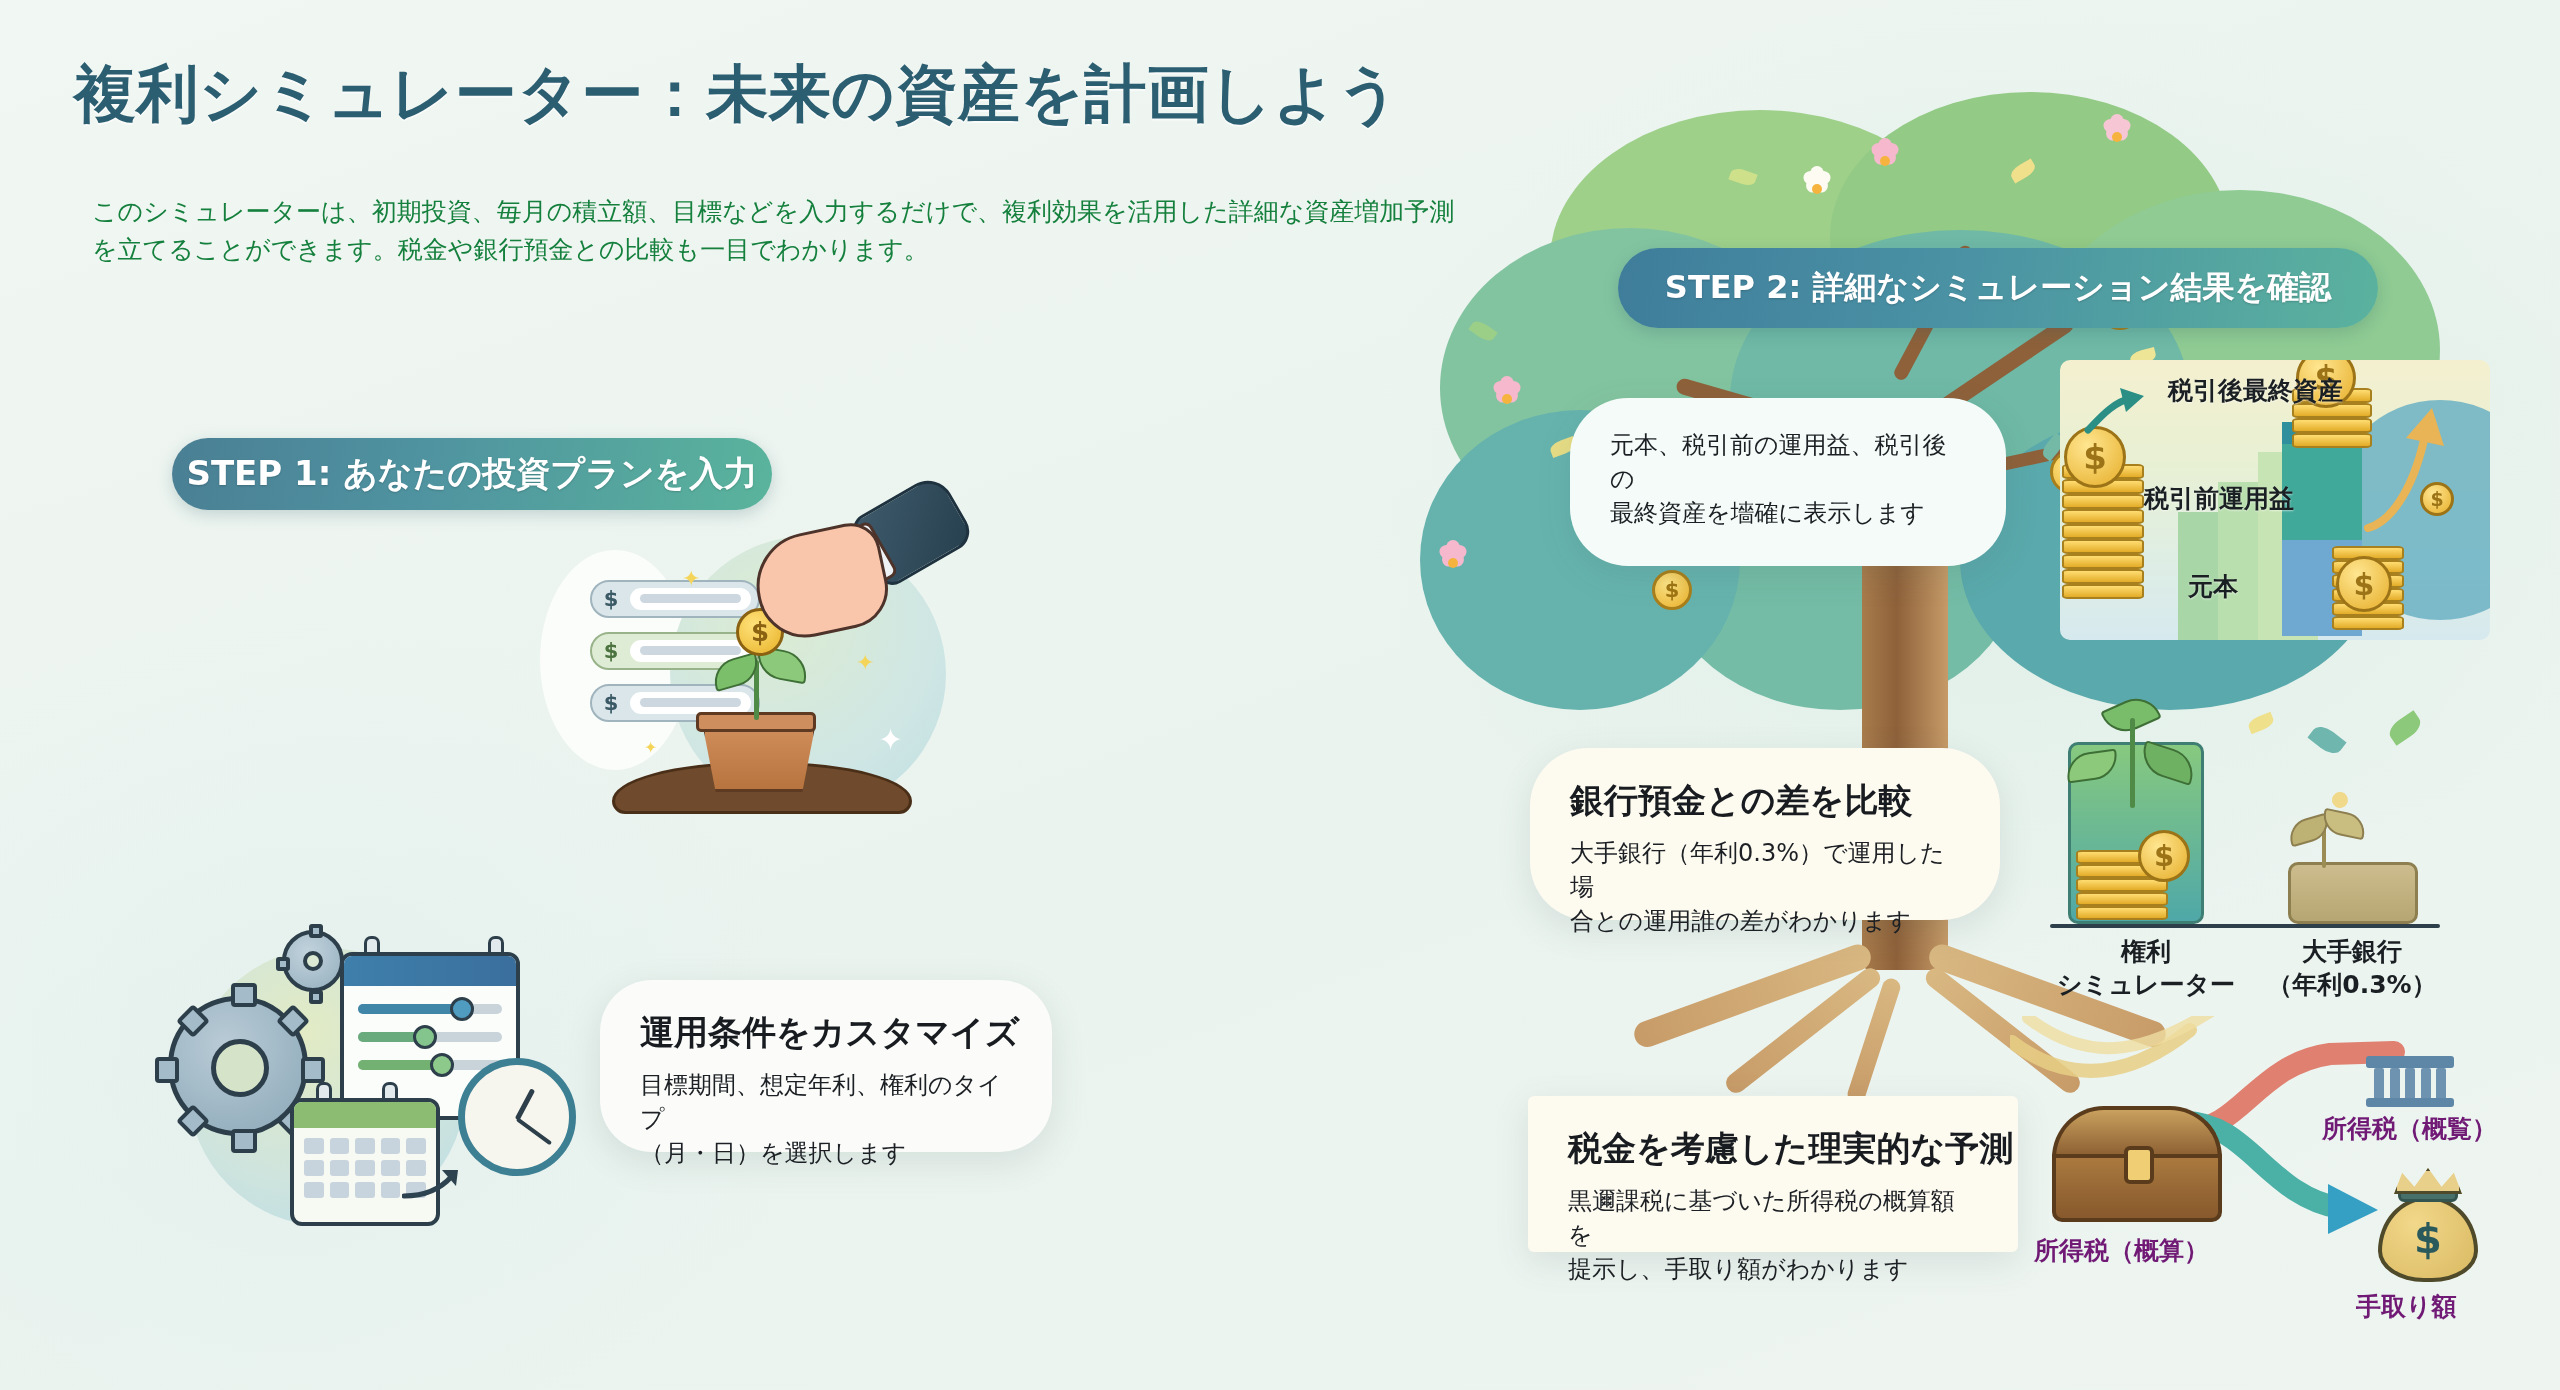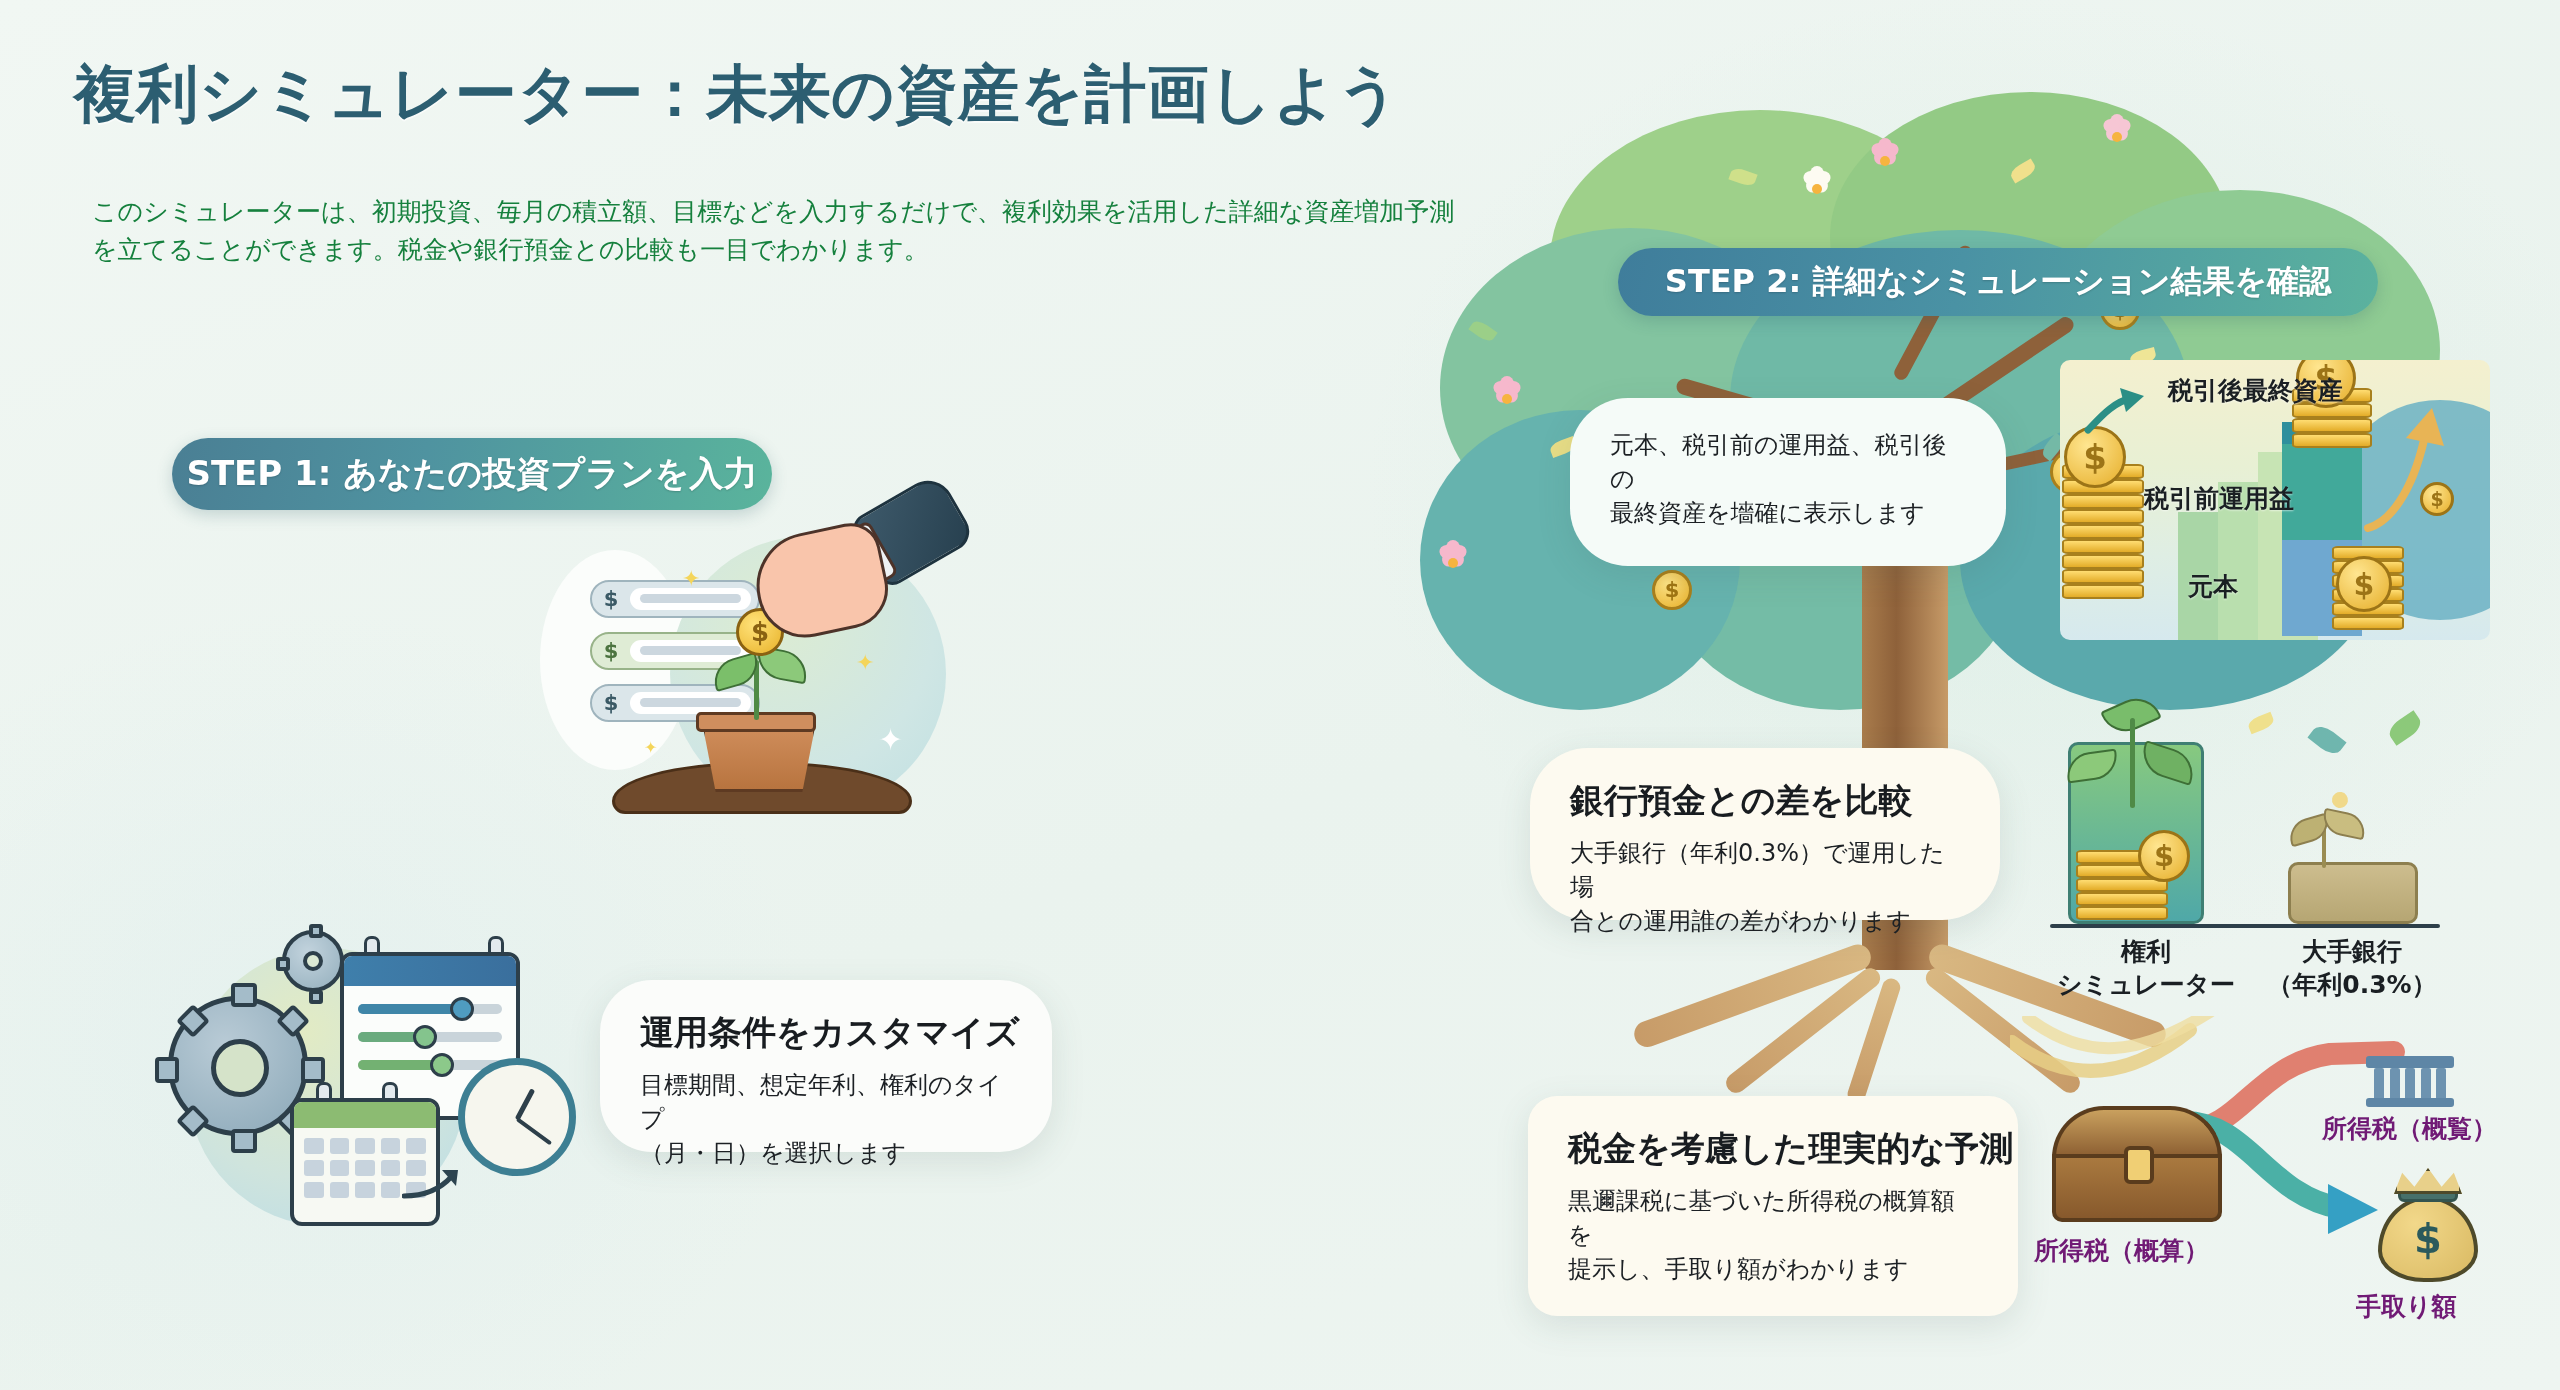--- a/index.html
+++ b/index.html
@@ -33,36 +33,36 @@
 
   
   .badge{
     position:absolute;display:flex;align-items:center;justify-content:center;
     border-radius:60px;color:#fff;font-weight:bold;
     box-shadow:0 5px 16px rgba(40,90,100,.22);
   }
   .badge span{white-space:nowrap;text-shadow:0 1px 2px rgba(0,0,0,.18);}
   #badge1{left:172px;top:438px;width:600px;height:72px;font-size:34px;
     background:linear-gradient(100deg,#4a7f94 0%,#4f93a0 42%,#5ab49c 100%);}
-  #badge2{left:1618px;top:248px;width:760px;height:68px;font-size:32px;
+  #badge2{left:1618px;top:248px;width:760px;height:80px;font-size:32px;
     background:linear-gradient(100deg,#3f7d9b 0%,#4a92a4 45%,#5bb29e 100%);}
 
   
   .card{position:absolute;background:#fbfcfa;border-radius:52px;
     box-shadow:0 10px 34px rgba(60,90,85,.13);padding:30px 40px;box-sizing:border-box;}
   .card .h{font-size:34px;font-weight:bold;color:#181c20;margin:0 0 12px 0;white-space:nowrap;}
   .card .p{font-size:24px;line-height:1.42;color:#1c2024;font-weight:500;}
   .card.cream{background:#fdfaf0;}
   .card.mint{background:#f5fbf8;}
 
   #card-basic{left:160px;top:578px;width:418px;height:164px;}
   #card-custom{left:600px;top:980px;width:452px;height:172px;}
   #card-break{left:1570px;top:398px;width:436px;height:168px;border-radius:58px;}
   #card-bank{left:1530px;top:748px;width:470px;height:172px;border-radius:58px;}
-  #card-tax{left:1528px;top:1096px;width:490px;height:220px;border-radius:29px;}
+  #card-tax{left:1528px;top:1096px;width:490px;height:156px;border-radius:6px;}
 
   
   #illoA{position:absolute;left:560px;top:500px;width:410px;height:360px;}
   .illoA-disc{position:absolute;left:110px;top:36px;width:276px;height:276px;border-radius:50%;
     background:radial-gradient(circle at 38% 30%,#dcecd2,#cfe6e4 62%,#bfdfe2);}
   .illoA-white{position:absolute;left:-20px;top:50px;width:150px;height:220px;border-radius:50%;
     background:#fbfdfb;}
   .inputrow{position:absolute;width:170px;height:38px;border-radius:19px;
     background:#dbe6ea;border:2px solid #9fb4bd;display:flex;align-items:center;box-sizing:border-box;}
   .inputrow .dol{width:38px;text-align:center;font-size:21px;font-weight:bold;color:#3b5a66;}

